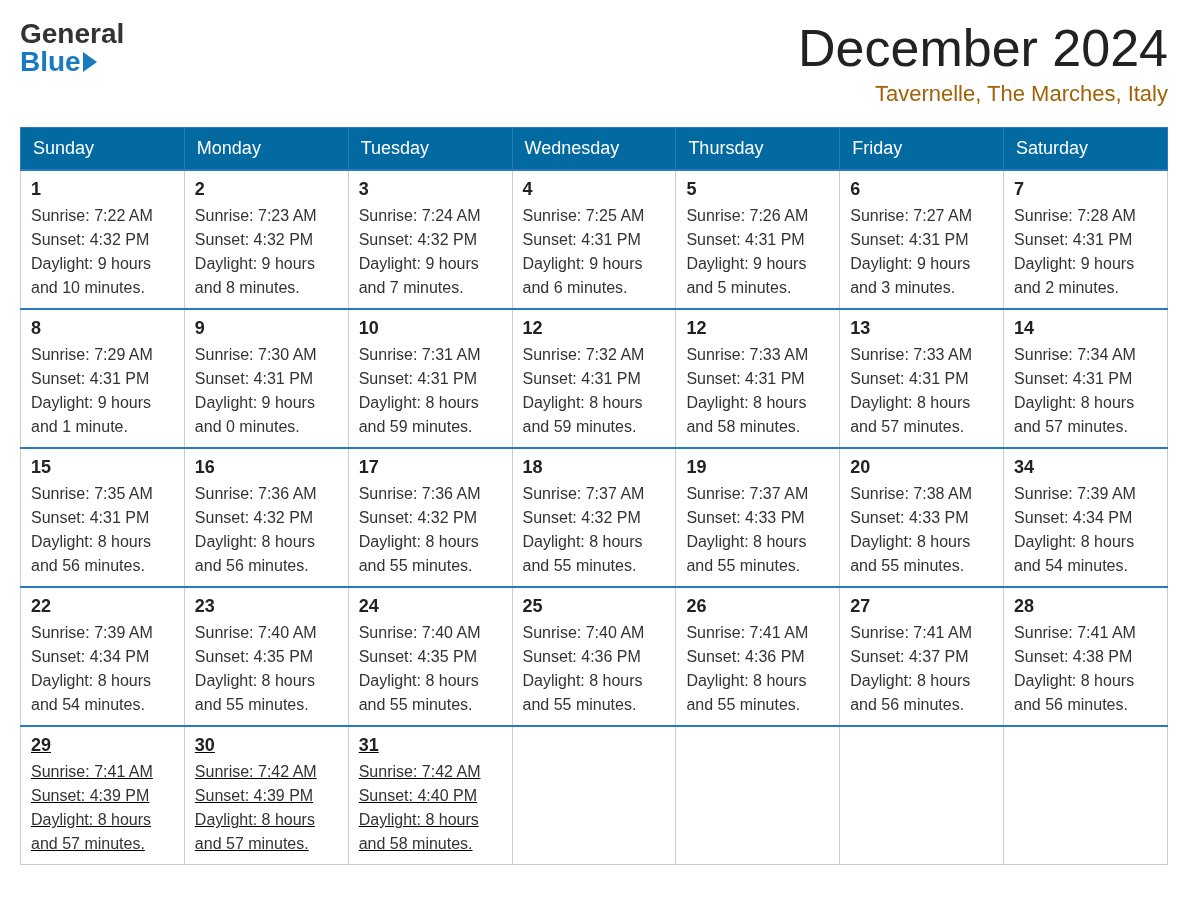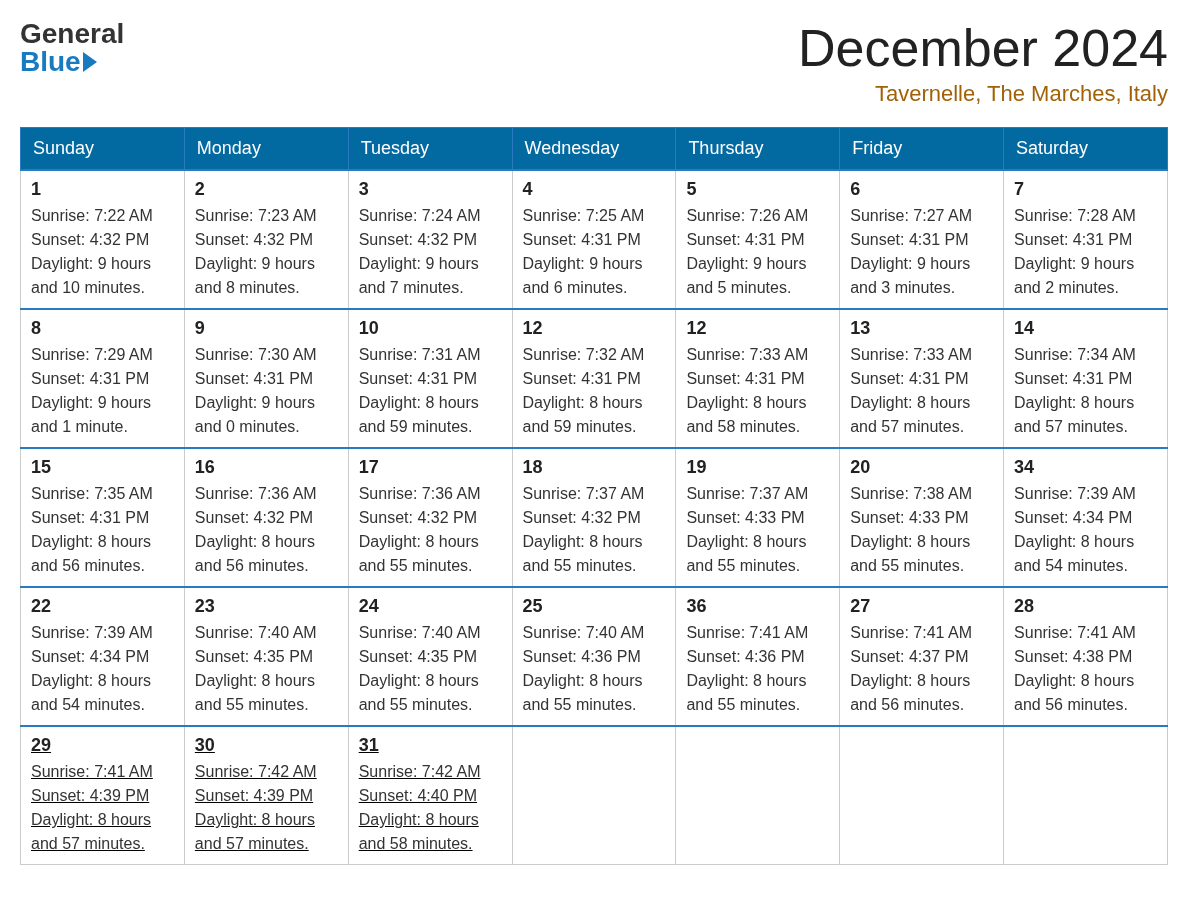--- a/index.html
+++ b/index.html
@@ -238,21 +238,21 @@
         </td>
         <td>
           <span class="day-num">24</span>
           <div class="day-info">Sunrise: 7:40 AM<br>Sunset: 4:35 PM<br>Daylight: 8 hours and 55 minutes.</div>
         </td>
         <td>
           <span class="day-num">25</span>
           <div class="day-info">Sunrise: 7:40 AM<br>Sunset: 4:36 PM<br>Daylight: 8 hours and 55 minutes.</div>
         </td>
         <td>
-          <span class="day-num">36</span>
+          <span class="day-num">26</span>
           <div class="day-info">Sunrise: 7:41 AM<br>Sunset: 4:36 PM<br>Daylight: 8 hours and 55 minutes.</div>
         </td>
         <td>
           <span class="day-num">27</span>
           <div class="day-info">Sunrise: 7:41 AM<br>Sunset: 4:37 PM<br>Daylight: 8 hours and 56 minutes.</div>
         </td>
         <td>
           <span class="day-num">28</span>
           <div class="day-info">Sunrise: 7:41 AM<br>Sunset: 4:38 PM<br>Daylight: 8 hours and 56 minutes.</div>
         </td>

